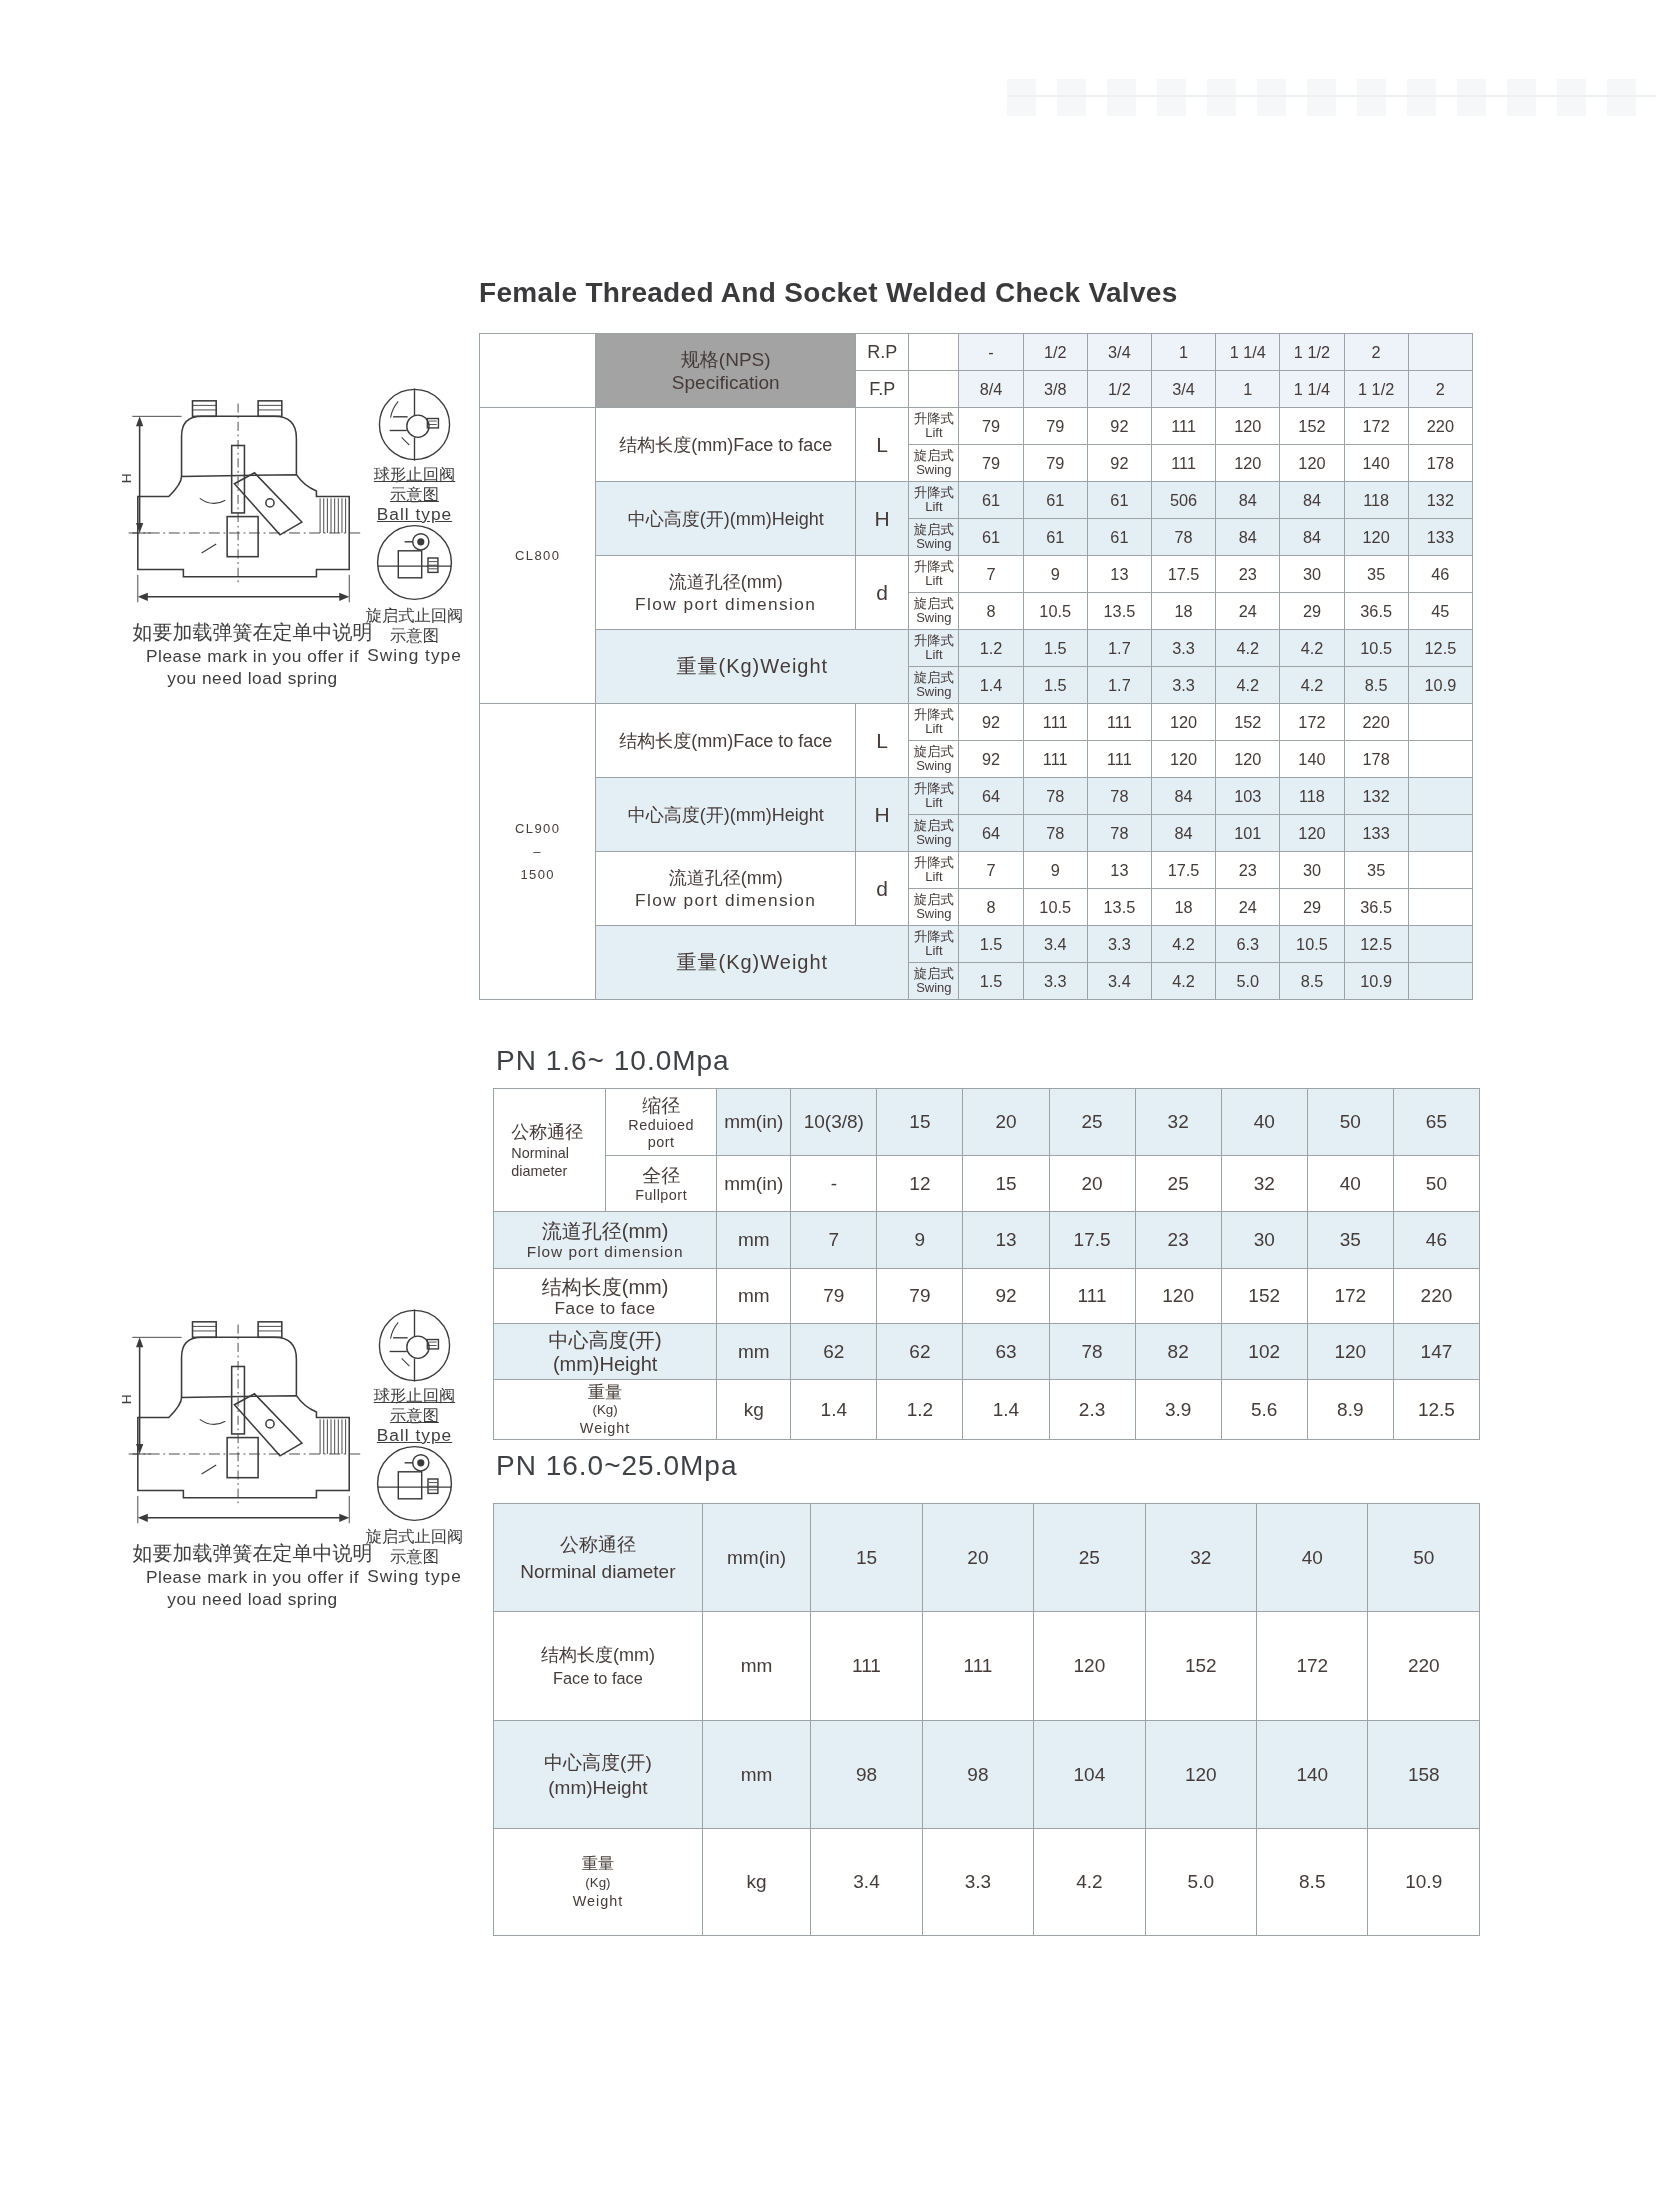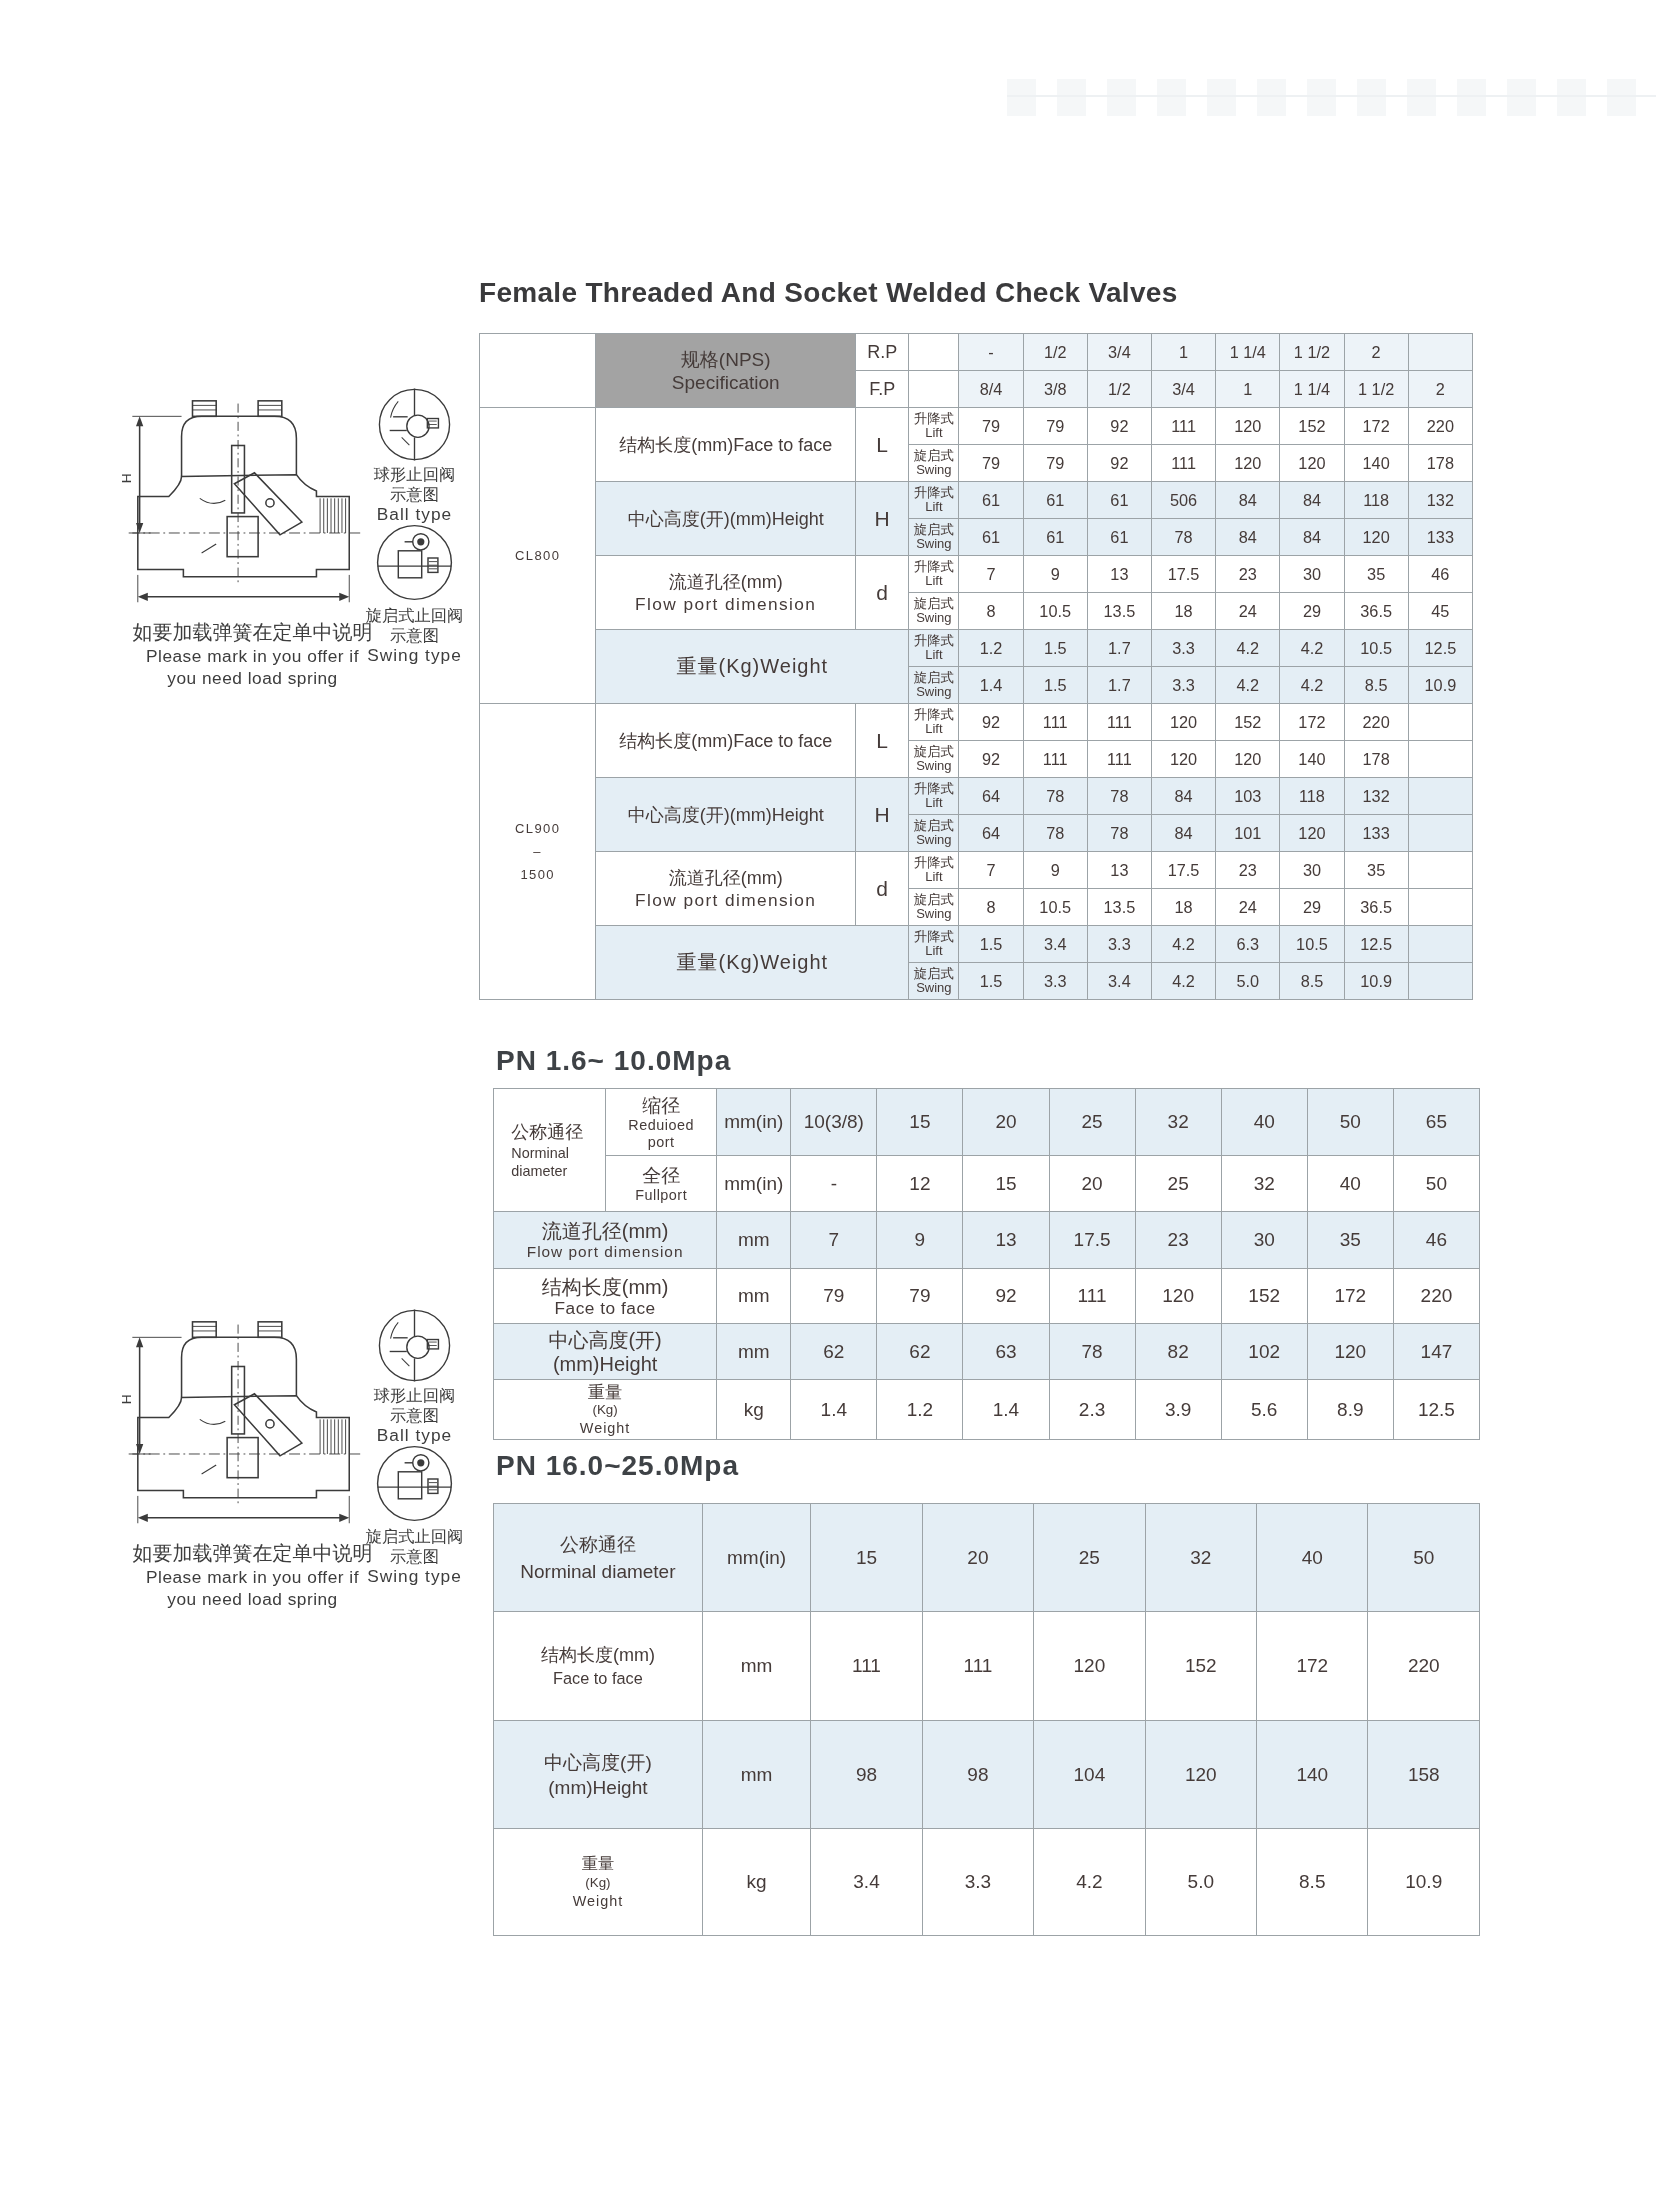--- a/index.html
+++ b/index.html
@@ -1,18 +1,18 @@
 <!DOCTYPE html>
 <html><head>
 <meta charset="utf-8">
 <style>
   html,body{margin:0;padding:0;background:#fff;}
   body{width:1666px;height:2203px;position:relative;overflow:hidden;
        font-family:"Liberation Sans","DejaVu Sans",sans-serif;color:#453b39;}
-  .abs{position:absolute;font-weight:bold;}
+  .abs{position:absolute;}
   
   .watermark{left:1007px;top:79px;width:649px;height:37px;
     background:
       linear-gradient(to bottom, transparent 16.3px, #eef1f3 16.3px, #eef1f3 18px, transparent 18px),
       repeating-linear-gradient(90deg, #f5f7f8 0 29px, transparent 29px 50px);}
   .doc-title{left:479px;top:277px;font-size:28px;font-weight:bold;color:#3a3a3c;letter-spacing:0.3px;}
   .pn-title{font-size:28px;color:#3e4246;letter-spacing:1px;}
   
   table.t{border-collapse:collapse;table-layout:fixed;position:absolute;background:#fff;}
   table.t td{border:1.9px solid #9ca3a7;text-align:center;vertical-align:middle;padding:0;overflow:hidden;}
@@ -63,21 +63,21 @@
   .t3 .wl .w2{font-size:13.4px;}
   .t3 .wl .w3{font-size:14.4px;letter-spacing:1px;}
   
   .diag{position:absolute;left:113px;width:375px;height:323px;}
   .d1{top:378px;}
   .d2{top:1299px;}
   .valve-svg{position:absolute;left:7.7px;top:5.8px;width:256px;height:236px;}
   .ball-svg{position:absolute;left:263px;top:7.7px;width:77px;height:77px;}
   .swing-svg{position:absolute;left:261px;top:144px;width:81px;height:81px;}
   .det-lbl{position:absolute;width:163px;text-align:center;color:#3d3d3d;}
-  .bl{left:220px;top:86px;}
+  .bl{left:220px;top:86px;text-decoration:underline;}
   .sl{left:220px;top:227px;}
   .det-lbl .cn{font-size:16.3px;line-height:20px;}
   .det-lbl .en{font-size:17.3px;line-height:21px;letter-spacing:1px;}
   .caption{position:absolute;left:0px;top:242px;width:279px;text-align:center;color:#3d3d3d;}
   .caption .cn{font-size:20px;line-height:25px;}
   .caption .en{font-size:17.3px;line-height:22px;letter-spacing:0.5px;}
 </style>
 </head>
 <body>
 

